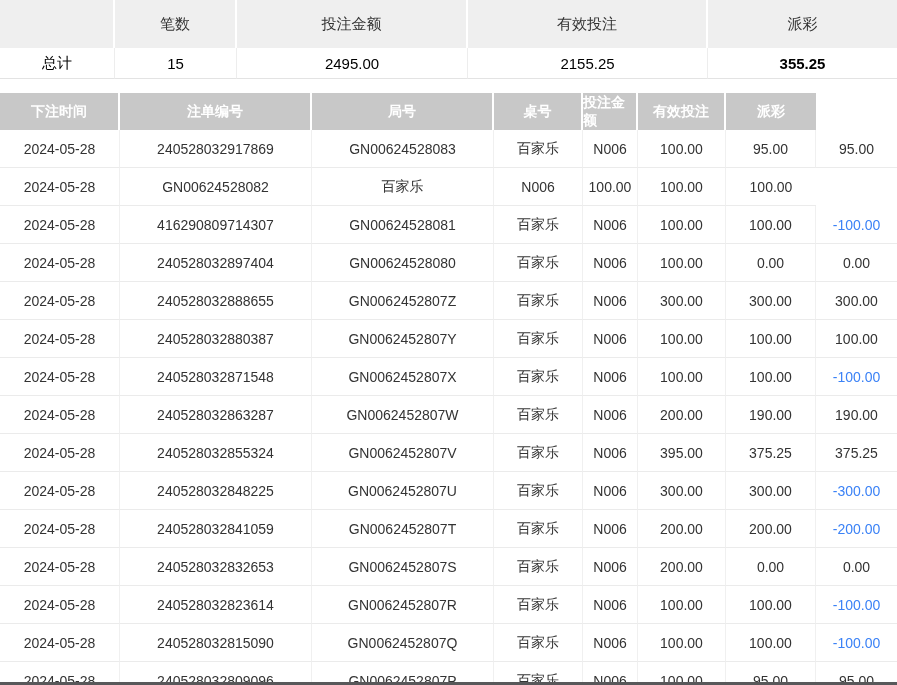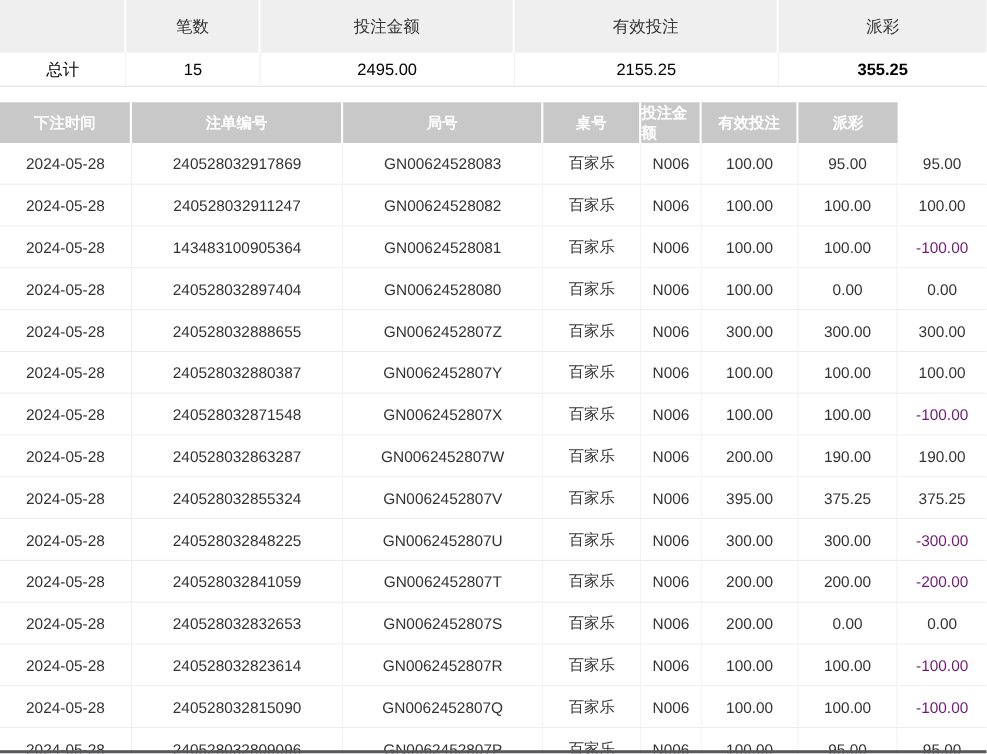--- a/index.html
+++ b/index.html
@@ -53,21 +53,21 @@
   .rec-cell {
     height: 38px;
     background: #fff;
     border-right: 1px solid #f0f0f0;
     border-bottom: 1px solid #ebebeb;
     display: flex; align-items: center; justify-content: center;
     font-size: 14px; color: #333;
     white-space: nowrap;
   }
   .rec-cell:last-child { border-right: none; }
-  .rec-cell.neg { color: #701a75; }
+  .rec-cell.neg { color: #3b82f6; }
 
   .bottom-strip {
     position: absolute;
     left: 0; bottom: 0;
     width: 897px; height: 3px;
     background: #58585a;
   }
 </style>
 </head>
 <body>
@@ -106,31 +106,30 @@
         <div class="rec-cell">240528032917869</div>
         <div class="rec-cell">GN00624528083</div>
         <div class="rec-cell">百家乐</div>
         <div class="rec-cell">N006</div>
         <div class="rec-cell">100.00</div>
         <div class="rec-cell">95.00</div>
         <div class="rec-cell">95.00</div>
       </div>
       <div class="records-grid">
         <div class="rec-cell">2024-05-28</div>
-        <div class="rec-cell">240528032911247</div>
         <div class="rec-cell">GN00624528082</div>
         <div class="rec-cell">百家乐</div>
         <div class="rec-cell">N006</div>
         <div class="rec-cell">100.00</div>
         <div class="rec-cell">100.00</div>
         <div class="rec-cell">100.00</div>
       </div>
       <div class="records-grid">
         <div class="rec-cell">2024-05-28</div>
-        <div class="rec-cell">143483100905364</div>
+        <div class="rec-cell">416290809714307</div>
         <div class="rec-cell">GN00624528081</div>
         <div class="rec-cell">百家乐</div>
         <div class="rec-cell">N006</div>
         <div class="rec-cell">100.00</div>
         <div class="rec-cell">100.00</div>
         <div class="rec-cell neg">-100.00</div>
       </div>
       <div class="records-grid">
         <div class="rec-cell">2024-05-28</div>
         <div class="rec-cell">240528032897404</div>

